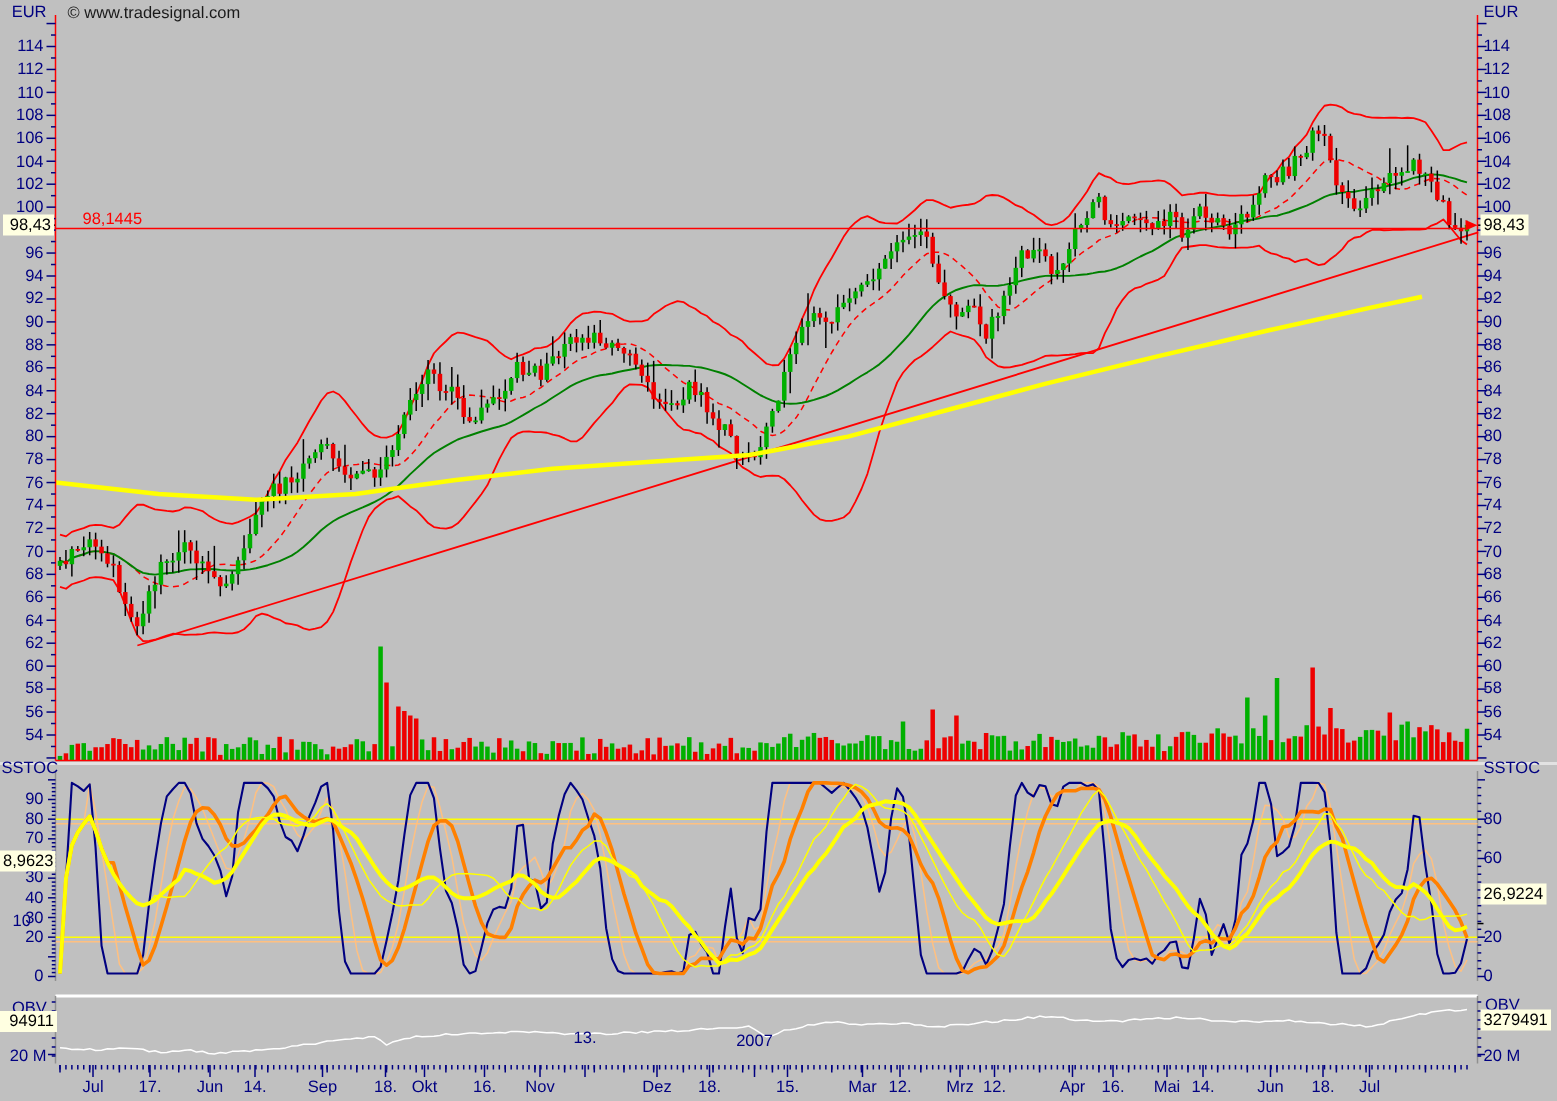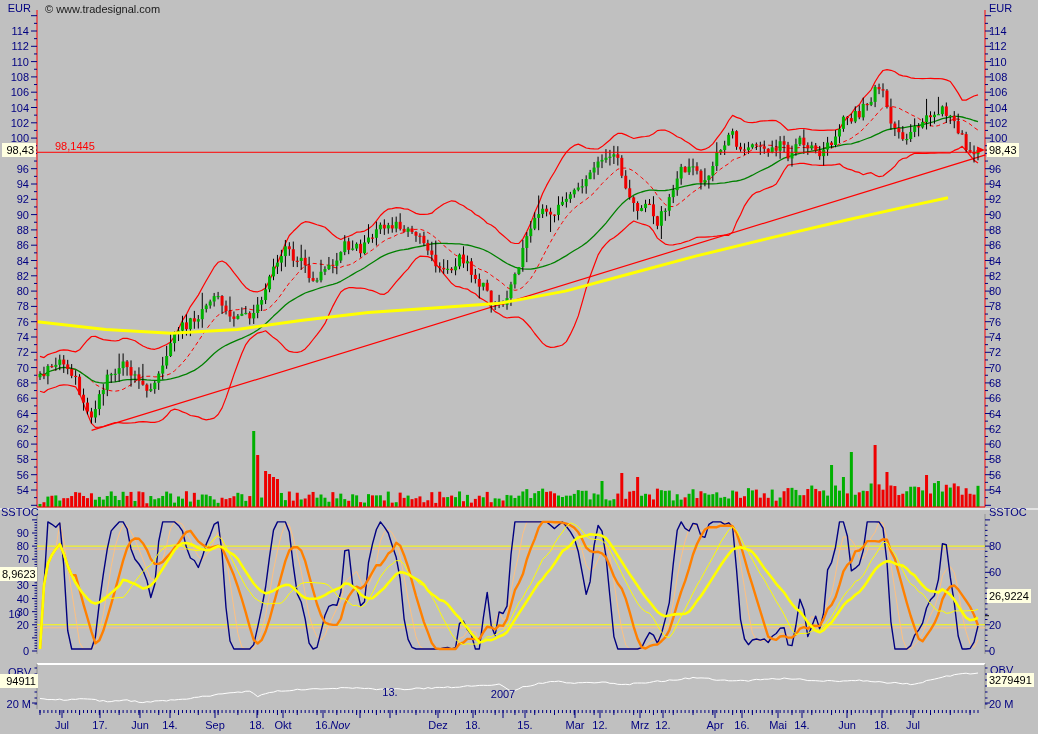--- a/index.html
+++ b/index.html
@@ -1409,21 +1409,21 @@
       <div class="ticklbl" style="left: 989px; top: 566.334px;">60</div>
       <div class="ticklbl" style="left: 989px; top: 540.112px;">80</div>
       <div class="ticklbl" style="left: 62px; top: 719px; transform: translateX(-50%);">Jul</div>
       <div class="ticklbl" style="left: 100px; top: 719px; transform: translateX(-50%);">17.</div>
       <div class="ticklbl" style="left: 140px; top: 719px; transform: translateX(-50%);">Jun</div>
       <div class="ticklbl" style="left: 170px; top: 719px; transform: translateX(-50%);">14.</div>
       <div class="ticklbl" style="left: 215px; top: 719px; transform: translateX(-50%);">Sep</div>
       <div class="ticklbl" style="left: 257px; top: 719px; transform: translateX(-50%);">18.</div>
       <div class="ticklbl" style="left: 283px; top: 719px; transform: translateX(-50%);">Okt</div>
       <div class="ticklbl" style="left: 323px; top: 719px; transform: translateX(-50%);">16.</div>
-      <div class="ticklbl" style="left: 340px; top: 719px; transform: translateX(-50%); font-style: italic;">Nov</div>
+      <div class="ticklbl" style="left: 360px; top: 719px; transform: translateX(-50%);">Nov</div>
       <div class="ticklbl" style="left: 390px; top: 686px; transform: translateX(-50%);">13.</div>
       <div class="ticklbl" style="left: 438px; top: 719px; transform: translateX(-50%);">Dez</div>
       <div class="ticklbl" style="left: 473px; top: 719px; transform: translateX(-50%);">18.</div>
       <div class="ticklbl" style="left: 503px; top: 688px; transform: translateX(-50%);">2007</div>
       <div class="ticklbl" style="left: 525px; top: 719px; transform: translateX(-50%);">15.</div>
       <div class="ticklbl" style="left: 575px; top: 719px; transform: translateX(-50%);">Mar</div>
       <div class="ticklbl" style="left: 600px; top: 719px; transform: translateX(-50%);">12.</div>
       <div class="ticklbl" style="left: 640px; top: 719px; transform: translateX(-50%);">Mrz</div>
       <div class="ticklbl" style="left: 663px; top: 719px; transform: translateX(-50%);">12.</div>
       <div class="ticklbl" style="left: 715px; top: 719px; transform: translateX(-50%);">Apr</div>

